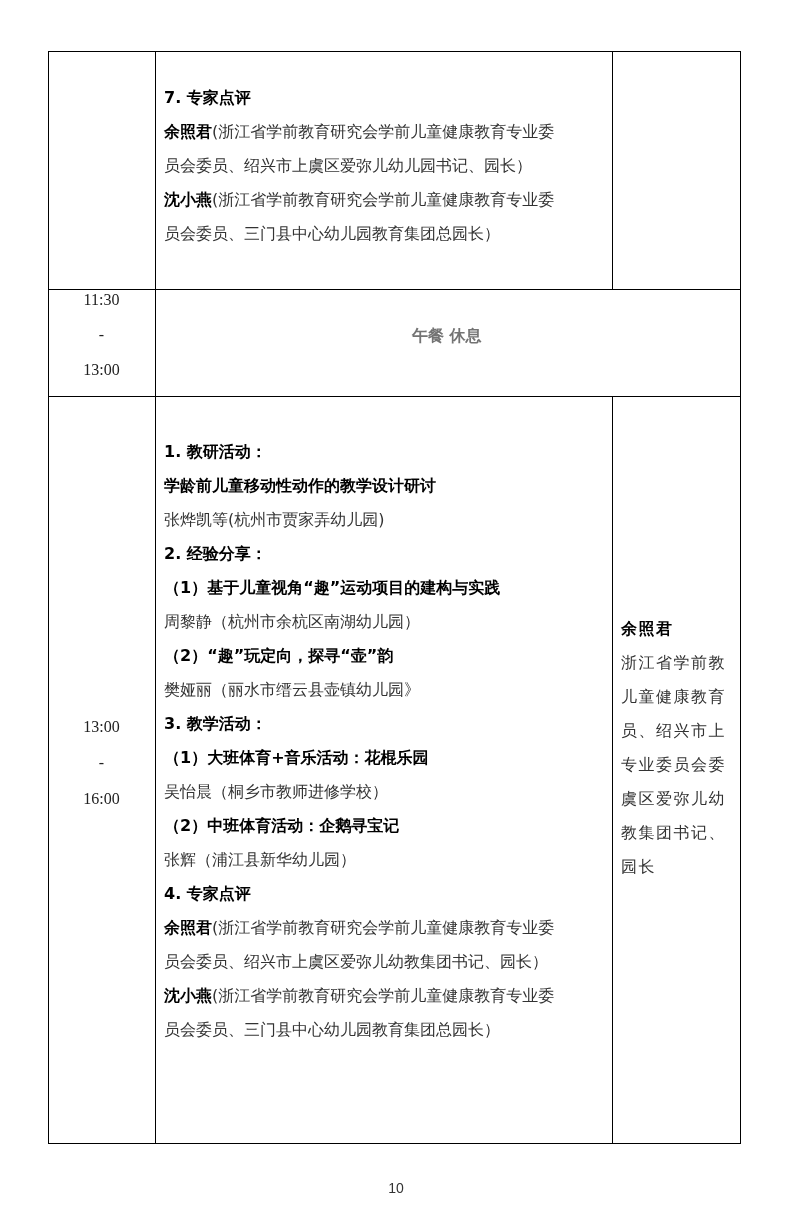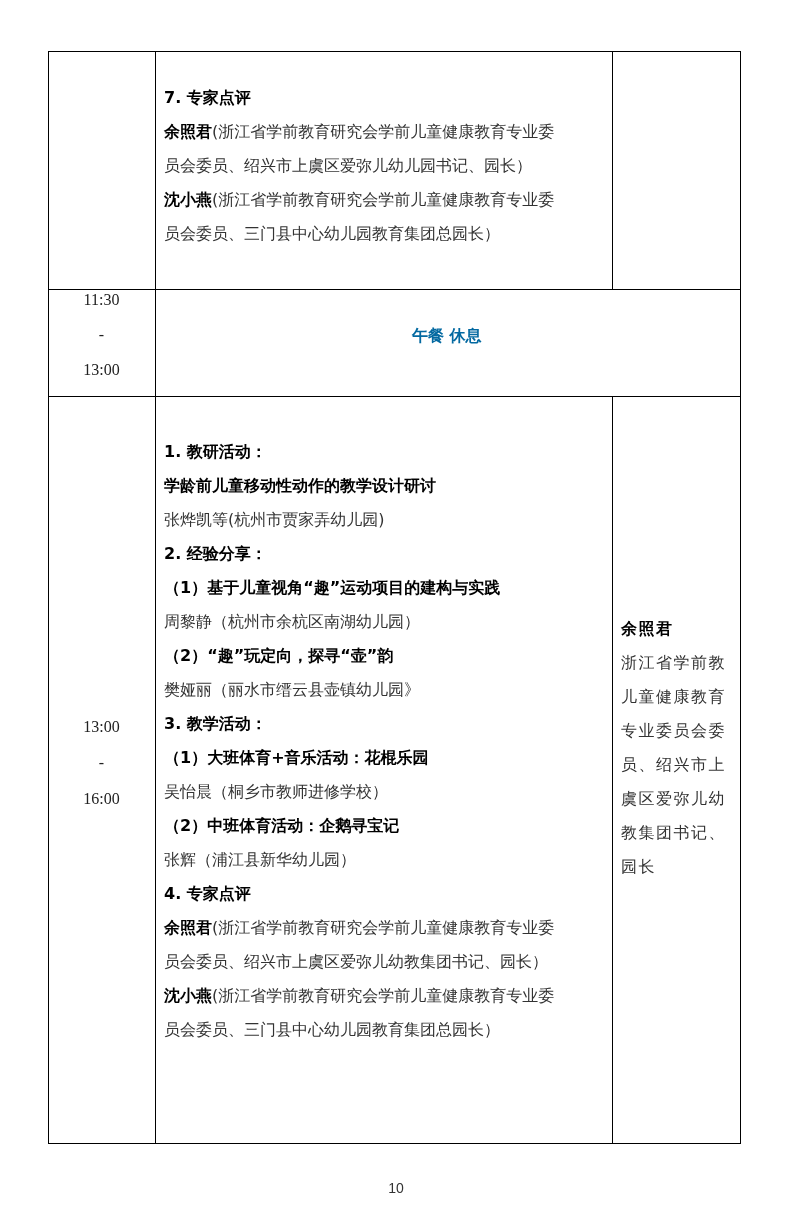--- a/index.html
+++ b/index.html
@@ -8,21 +8,21 @@
     .tbl { position: absolute; left: 48px; top: 51px; width: 693px; height: 1093px;
       border: 1.5px solid #000; box-sizing: border-box; }
     .vline { position: absolute; width: 0; border-left: 1.5px solid #000; }
     .hline { position: absolute; height: 0; border-top: 1.5px solid #000; }
     .cell { position: absolute; box-sizing: border-box; }
     .line { height: 34px; line-height: 34px; font-size: 16px; white-space: nowrap; }
     .b { font-weight: bold; color: #000; }
     .n { color: #333; }
     .time { position: absolute; width: 107px; text-align: center; font-size: 16px; color: #222;
       font-family: Liberation Serif, serif; }
-    .lunch { position: absolute; font-size: 16px; font-weight: bold; color: #0369a1; }
+    .lunch { position: absolute; font-size: 16px; font-weight: bold; color: #737373; }
     .pageno { position: absolute; left: 0; width: 792px; top: 1180px; text-align: center;
       font-size: 14px; color: #333; font-family: "Liberation Sans", sans-serif; }
     .side .line { font-size: 16px; letter-spacing: 1.5px; }
   </style>
 </head>
 <body>
 
 <div class="tbl"></div>
 
 <div class="vline" style="left:155px; top:51px; height:1093px;"></div>
@@ -67,20 +67,20 @@
   <div class="line n"><span class="b">余照君</span><span>(浙江省学前教育研究会学前儿童健康教育专业委</span></div>
   <div class="line n">员会委员、绍兴市上虞区爱弥儿幼教集团书记、园长）</div>
   <div class="line n"><span class="b">沈小燕</span><span>(浙江省学前教育研究会学前儿童健康教育专业委</span></div>
   <div class="line n">员会委员、三门县中心幼儿园教育集团总园长）</div>
 </div>
 
 <div class="cell side" style="left:621px; top:612px; width:118px;">
   <div class="line b">余照君</div>
   <div class="line n">浙江省学前教</div>
   <div class="line n">儿童健康教育</div>
+  <div class="line n">员、绍兴市上</div>
   <div class="line n">专业委员会委</div>
-  <div class="line n">员、绍兴市上</div>
   <div class="line n">虞区爱弥儿幼</div>
   <div class="line n">教集团书记、</div>
   <div class="line n">园长</div>
 </div>
 
 <div class="pageno">10</div>
 
 </body></html>

